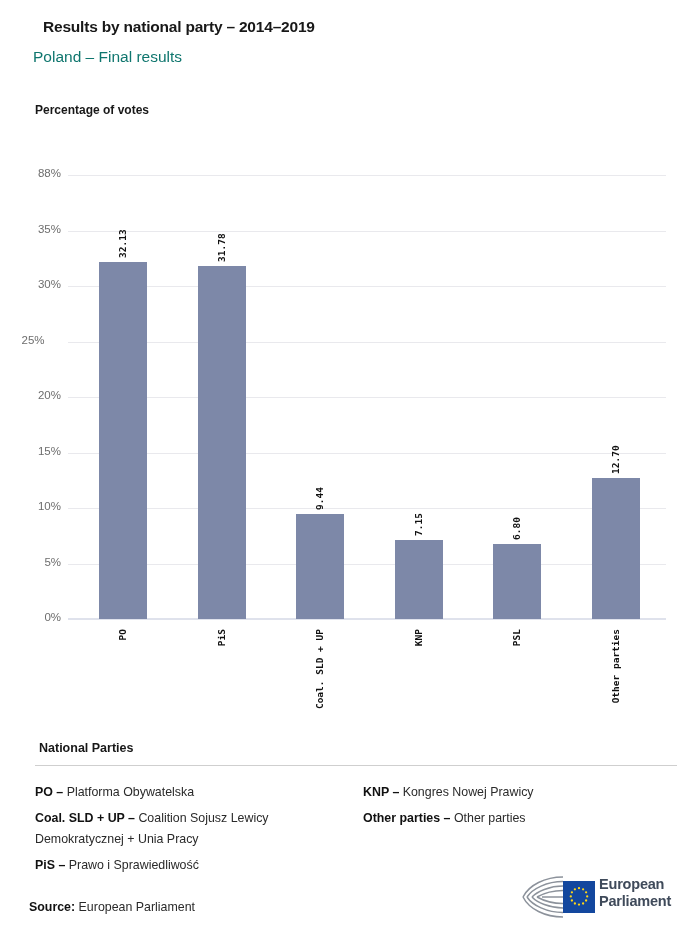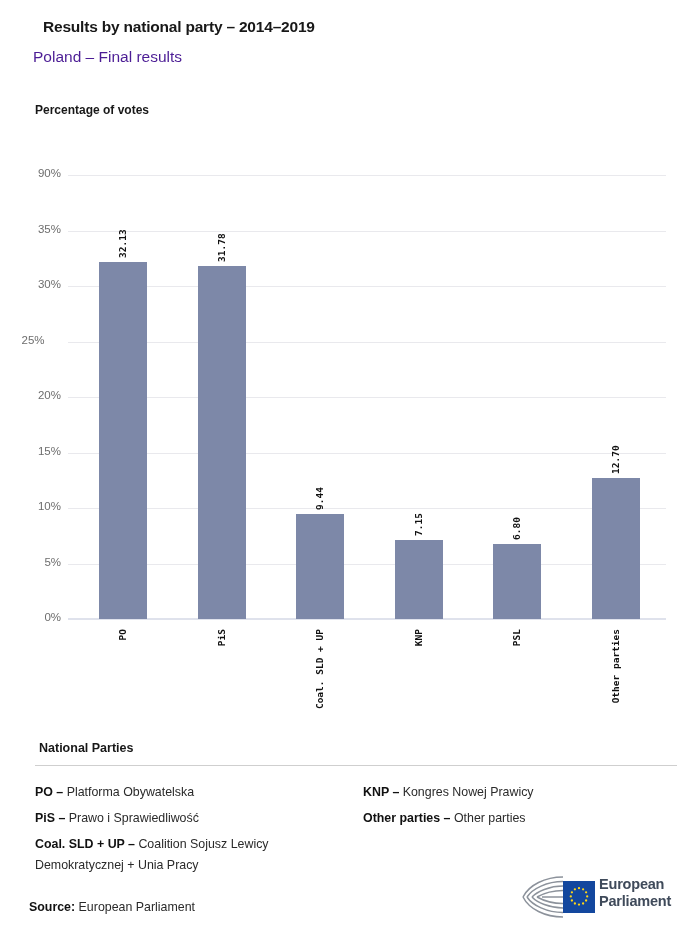--- a/index.html
+++ b/index.html
@@ -26,21 +26,21 @@
     letter-spacing: -0.2px;
     color: #181818;
     white-space: nowrap;
   }
   #chart-subtitle {
     position: absolute;
     left: 33px;
     top: 48px;
     font-size: 15.5px;
     font-weight: normal;
-    color: #4c1d95;
+    color: #0f766e;
     white-space: nowrap;
   }
   #axis-caption {
     position: absolute;
     left: 35px;
     top: 103px;
     font-size: 12px;
     font-weight: bold;
     color: #181818;
     white-space: nowrap;
@@ -176,21 +176,21 @@
     <div class="ytick-label" style="top: 444.5px;">15%</div>
     <div class="gridline" style="top: 397px;"></div>
     <div class="ytick-label" style="top: 389px;">20%</div>
     <div class="gridline" style="top: 341.5px;"></div>
     <div class="ytick-label" style="top: 333.5px; text-align: center;">25%</div>
     <div class="gridline" style="top: 286px;"></div>
     <div class="ytick-label" style="top: 278px;">30%</div>
     <div class="gridline" style="top: 230.5px;"></div>
     <div class="ytick-label" style="top: 222.5px;">35%</div>
     <div class="gridline" style="top: 175px;"></div>
-    <div class="ytick-label" style="top: 167px;">90%</div>
+    <div class="ytick-label" style="top: 167px;">88%</div>
     <div class="bar" style="left: 99px; top: 262.357px; width: 48px; height: 356.643px;"></div>
     <div class="bar-value" style="left: 117px; top: 226.357px; height: 32px;">32.13</div>
     <div class="cat-label" style="left: 117px; top: 629px;">PO</div>
     <div class="bar" style="left: 198px; top: 266.242px; width: 48px; height: 352.758px;"></div>
     <div class="bar-value" style="left: 216px; top: 230.242px; height: 32px;">31.78</div>
     <div class="cat-label" style="left: 216px; top: 629px;">PiS</div>
     <div class="bar" style="left: 296px; top: 514.216px; width: 48px; height: 104.784px;"></div>
     <div class="bar-value" style="left: 314px; top: 478.216px; height: 32px;">9.44</div>
     <div class="cat-label" style="left: 314px; top: 629px;">Coal. SLD + UP</div>
     <div class="bar" style="left: 395px; top: 539.635px; width: 48px; height: 79.365px;"></div>
@@ -201,22 +201,22 @@
     <div class="cat-label" style="left: 511px; top: 629px;">PSL</div>
     <div class="bar" style="left: 592px; top: 478.03px; width: 48px; height: 140.97px;"></div>
     <div class="bar-value" style="left: 610px; top: 442.03px; height: 32px;">12.70</div>
     <div class="cat-label" style="left: 610px; top: 629px;">Other parties</div>
   </div>
 
 <div id="legend-heading">National Parties</div>
 <div id="legend-divider"></div>
 <div class="legend-col" id="legend-col-left">
     <div class="legend-entry"><span class="legend-abbr">PO – </span><span>Platforma Obywatelska</span></div>
+    <div class="legend-entry"><span class="legend-abbr">Coal. SLD + UP – </span><span>Coalition Sojusz Lewicy Demokratycznej + Unia Pracy</span></div>
     <div class="legend-entry"><span class="legend-abbr">PiS – </span><span>Prawo i Sprawiedliwość</span></div>
-    <div class="legend-entry"><span class="legend-abbr">Coal. SLD + UP – </span><span>Coalition Sojusz Lewicy Demokratycznej + Unia Pracy</span></div>
   </div>
 <div class="legend-col" id="legend-col-right">
     <div class="legend-entry"><span class="legend-abbr">KNP – </span><span>Kongres Nowej Prawicy</span></div>
     <div class="legend-entry"><span class="legend-abbr">Other parties – </span><span>Other parties</span></div>
   </div>
 
 <div id="source-line">
   <span id="source-label">Source:</span>
   <span id="source-value">European Parliament</span>
 </div>

